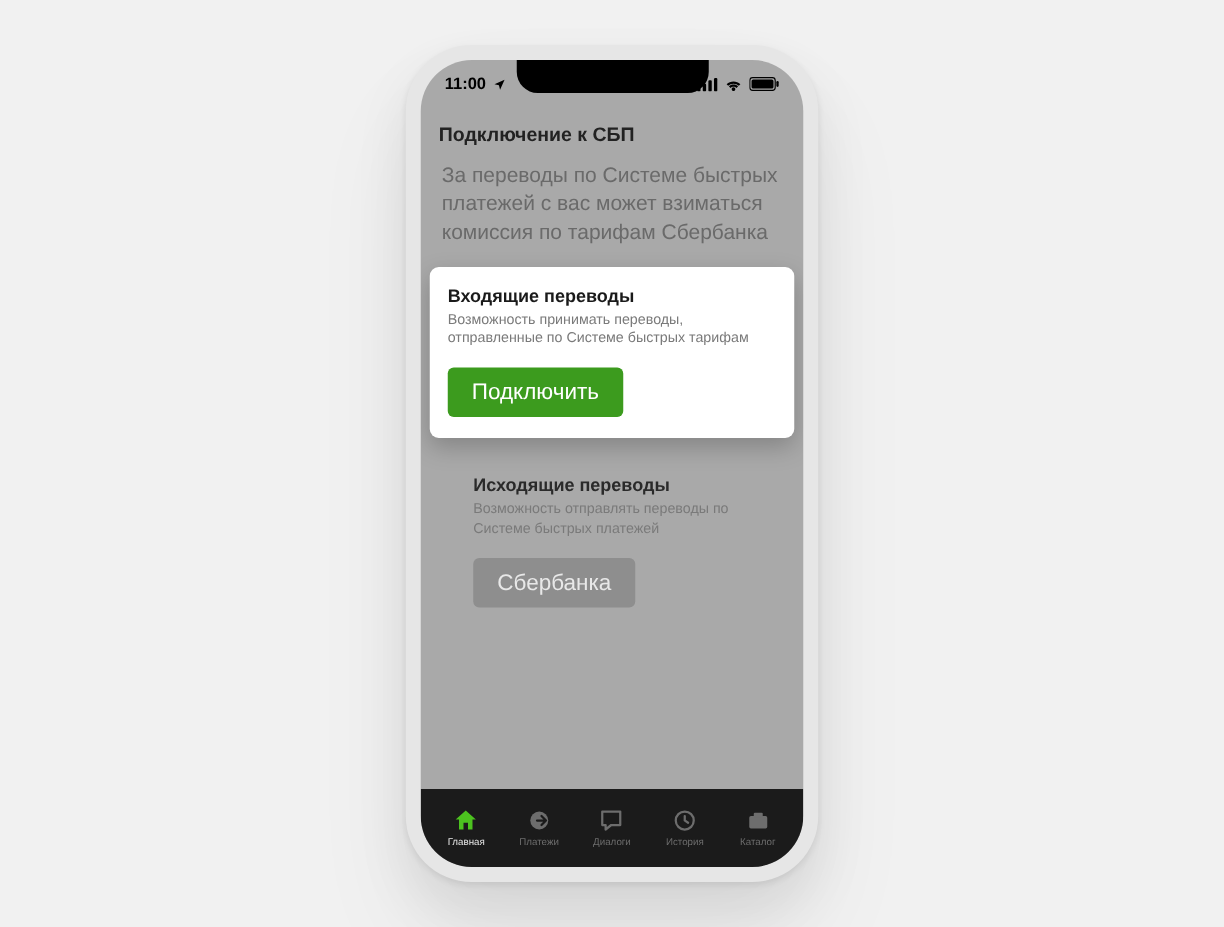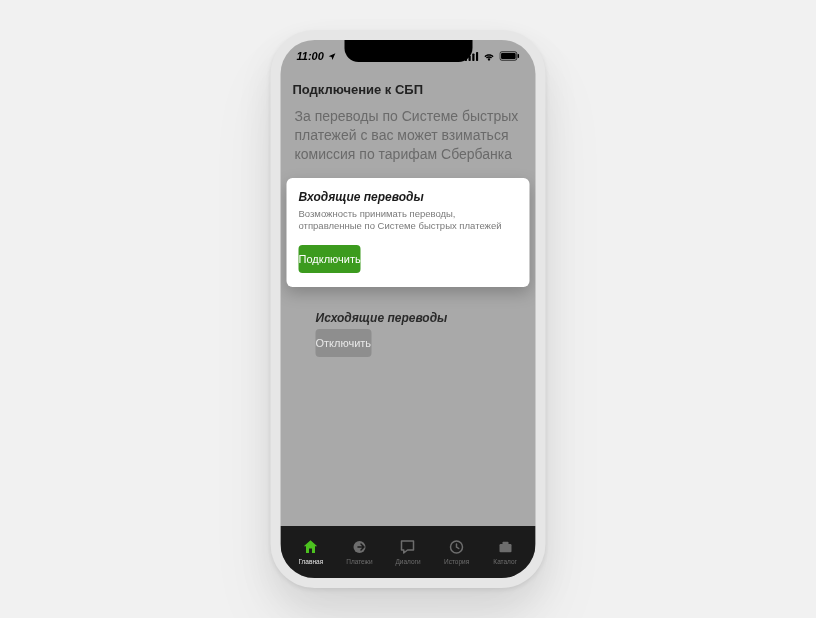--- a/index.html
+++ b/index.html
@@ -55,21 +55,21 @@
     height: 30px;
     display: flex;
     align-items: center;
     justify-content: space-between;
     padding: 0 16px;
     font-size: 11px;
     font-weight: 600;
     color: #000;
     z-index: 20;
   }
-  .status-left { display: flex; align-items: center; gap: 4px; margin-top: 2px; font-style: italic; }
+  .status-left { display: flex; align-items: center; gap: 4px; margin-top: 2px; }
   .status-right { display: flex; align-items: center; gap: 4px; margin-top: 2px; }
   .status-right svg { display: block; }
 
   
   .content {
     position: absolute;
     top: 30px;
     bottom: 52px;
     left: 0; right: 0;
     overflow: hidden;
@@ -100,35 +100,34 @@
     background: transparent;
     padding-left: 8px;
     padding-right: 8px;
     margin-left: 27px;
   }
   .card-title {
     font-size: 12px;
     font-weight: 600;
     color: #1a1a1a;
     margin-bottom: 4px;
-    font-style: italic;
   }
   .card.dim .card-title { color: #2a2a2a; }
   .card-desc {
     font-size: 9.5px;
     line-height: 1.35;
     color: #7a7a7a;
     margin-bottom: 12px;
   }
   .btn {
     display: inline-block;
     border: none;
     border-radius: 4px;
-    padding: 8px 0;
-    font-size: 11px;
+    padding: 8px 16px;
+    font-size: 15px;
     font-weight: 500;
     cursor: pointer;
   }
   .btn-green { background: #3c9b1e; color: #fff; }
   .btn-grey  { background: #8e8e8e; color: #e8e8e8; }
 
   
   .tabbar {
     position: absolute;
     bottom: 0; left: 0; right: 0;
@@ -188,27 +187,28 @@
         </svg>
       </div>
     </div>
 
     <div class="content">
       <div class="page-title">Подключение к СБП</div>
       <div class="intro">За переводы по Системе быстрых платежей с вас может взиматься комиссия по тарифам Сбербанка</div>
 
       <div class="card active">
         <div class="card-title">Входящие переводы</div>
-        <div class="card-desc">Возможность принимать переводы, отправленные по Системе быстрых платежей</div>
+        <div class="card-desc">Возможность принимать переводы, отправленные по Системе быстрых тарифам</div>
         <button class="btn btn-green">Подключить</button>
       </div>
 
       <div class="card dim">
         <div class="card-title">Исходящие переводы</div>
-        <button class="btn btn-grey">Отключить</button>
+        <div class="card-desc">Возможность отправлять переводы по Системе быстрых платежей</div>
+        <button class="btn btn-grey">Сбербанка</button>
       </div>
     </div>
 
     <div class="tabbar">
       <div class="tab active">
         <svg width="18" height="18" viewBox="0 0 24 24">
           <path d="M12 3 L21 11 H18 V20 H14 V14 H10 V20 H6 V11 H3 Z" fill="#4cc21f"></path>
         </svg>
         <span class="tab-label">Главная</span>
       </div>

